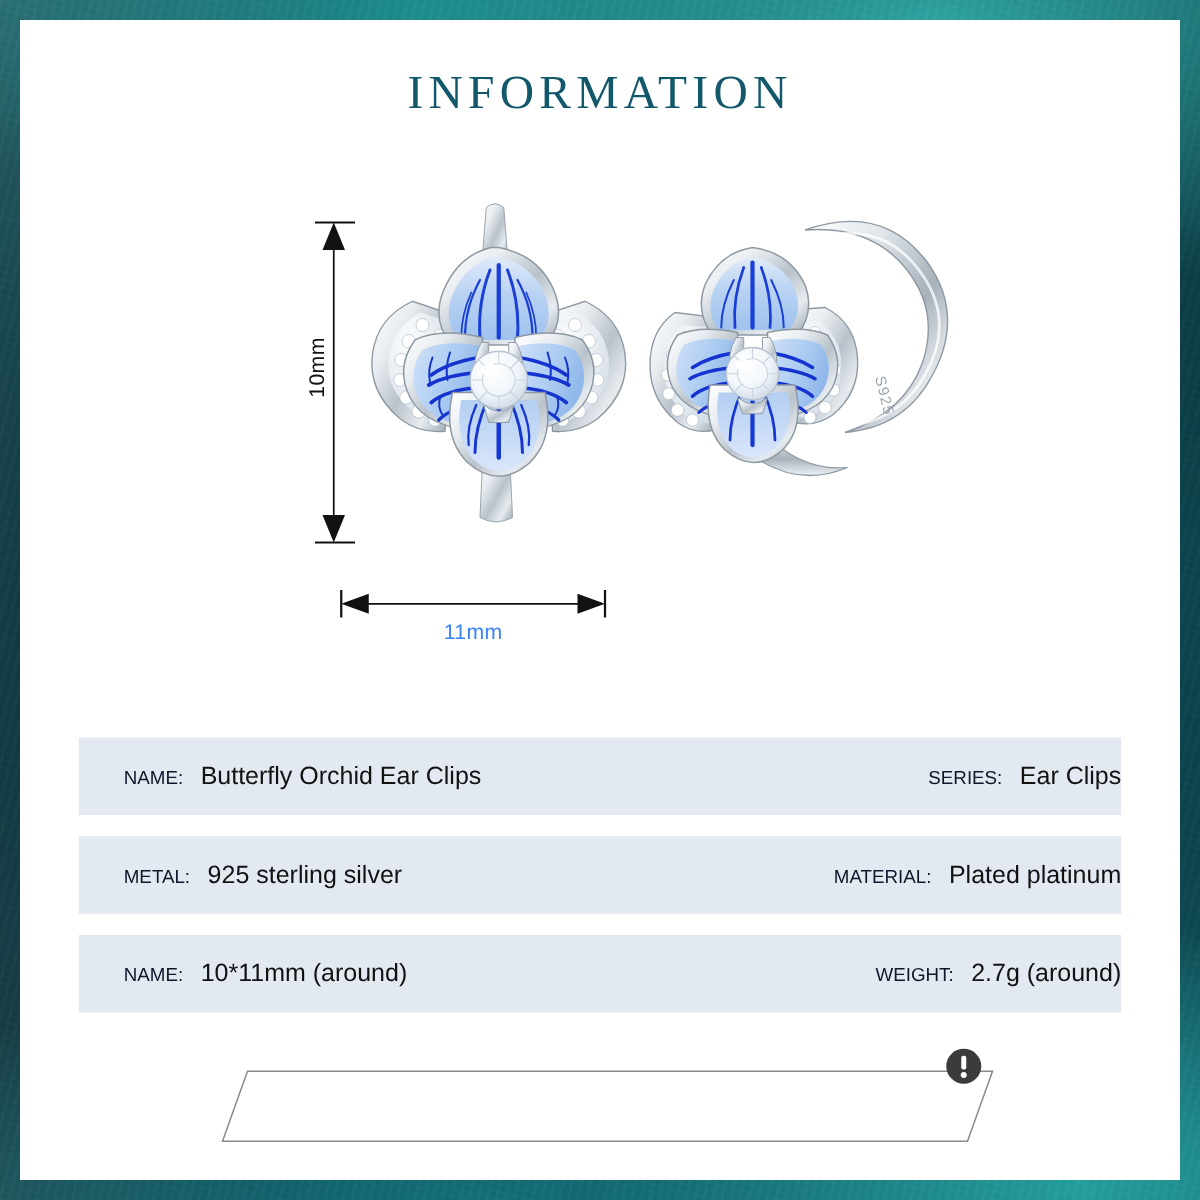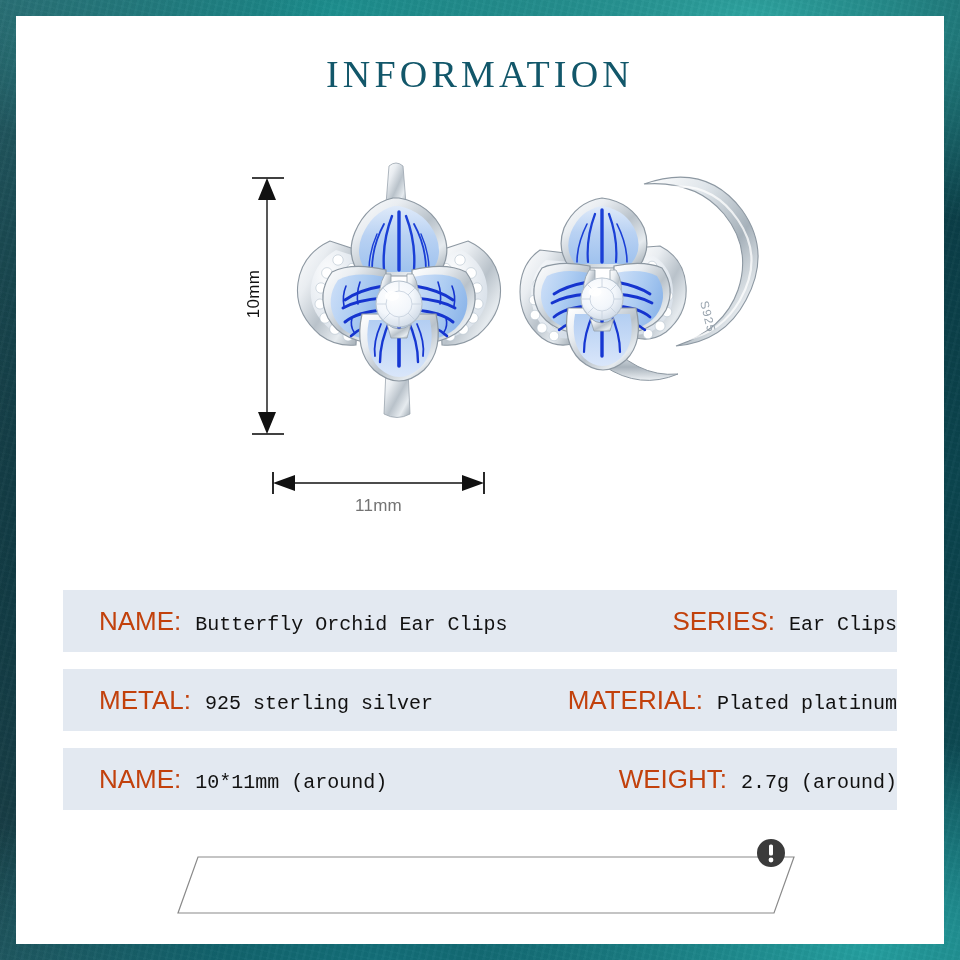--- a/index.html
+++ b/index.html
@@ -90,21 +90,21 @@
     color: #111;
     letter-spacing: .3px;
   }
   
   #dim-horizontal { position: absolute; left: 255px; top: 320px; width: 250px; height: 60px; }
   #dim-horizontal-label {
     position: absolute;
     left: 0; top: 30px; width: 215px;
     text-align: center;
     font-size: 17px;
-    color: #737373;
+    color: #3b82f6;
     letter-spacing: .3px;
   }
 
   
   #earrings { position: absolute; left: 250px; top: 0px; width: 520px; height: 300px; }
 
   
   #spec-table {
     position: absolute;
     left: 47px; top: 574px;
@@ -115,30 +115,29 @@
     background: #e3e9f1;
     display: flex;
     align-items: center;
     margin-bottom: 17px;
     padding-left: 36px;
   }
   .spec-cell { display: flex; align-items: baseline; }
   .spec-cell.col1 { width: 453px; flex: none; }
   .spec-cell.col2 { flex: 1; justify-content: flex-end; }
   .spec-label {
-    font-size: 26px;
-    color: #c2410c;
+    font-size: 15px;
+    color: #0f172a;
     white-space: nowrap;
   }
   .spec-value {
     font-size: 20px;
     color: #111;
     margin-left: 14px;
     white-space: nowrap;
-    font-family: Liberation Mono, monospace;
   }
 
   
   #footer-note {
     position: absolute;
     left: 160px; top: 838px;
     width: 620px; height: 62px;
   }
   #footer-shape { position: absolute; inset: 0; }
   #footer-text {

